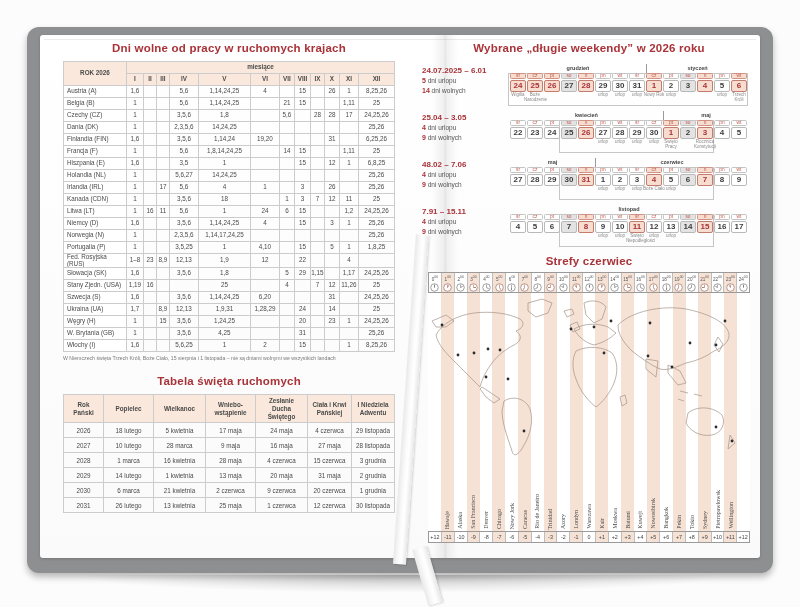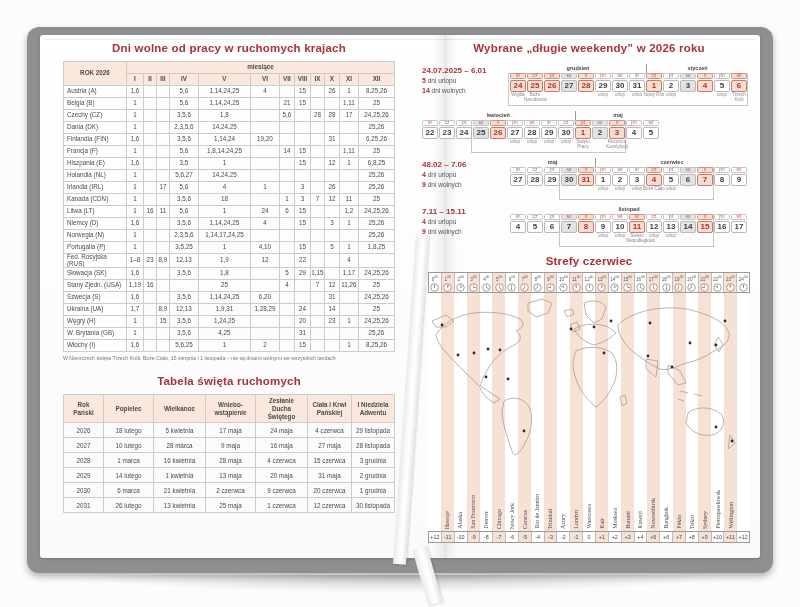--- a/index.html
+++ b/index.html
@@ -610,20 +610,25 @@
                 <div class="nt" style="left:116px">urlop</div>
                 <div class="nt" style="left:133px">Nowy Rok</div>
                 <div class="nt" style="left:150px">urlop</div>
                 <div class="nt" style="left:201px">urlop</div>
                 <div class="nt" style="left:218px">Trzech Króli</div>
               </div>
               <div class="wk-span" style="left:-2px;width:240px"></div>
             </div>
           </div>
           <div class="wk-block">
+            <div class="wk-label">
+              <div class="wk-range">25.04 – 3.05</div>
+              <div class="wk-line"><b>4</b> dni urlopu</div>
+              <div class="wk-line"><b>9</b> dni wolnych</div>
+            </div>
             <div class="wk-cal">
               <div class="wk-months">
                 <div class="wk-month" style="width:153px">kwiecień</div>
                 <div class="wk-month" style="width:85px">maj</div>
               </div>
               <div class="wk-days">
                 <div class="day work">
                   <div class="dw">śr</div>
                   <div class="dn">22</div>
                 </div>
@@ -765,21 +770,21 @@
                 <div class="nt" style="left:99px">urlop</div>
                 <div class="nt" style="left:116px">urlop</div>
                 <div class="nt" style="left:133px">Boże Ciało</div>
                 <div class="nt" style="left:150px">urlop</div>
               </div>
               <div class="wk-span" style="left:49px;width:155px"></div>
             </div>
           </div>
           <div class="wk-block">
             <div class="wk-label">
-              <div class="wk-range">7.11 – 15.11</div>
+              <div class="wk-range">7.91 – 15.11</div>
               <div class="wk-line"><b>4</b> dni urlopu</div>
               <div class="wk-line"><b>9</b> dni wolnych</div>
             </div>
             <div class="wk-cal">
               <div class="wk-months">
                 <div class="wk-month" style="width:238px">listopad</div>
               </div>
               <div class="wk-days">
                 <div class="day work">
                   <div class="dw">śr</div>

